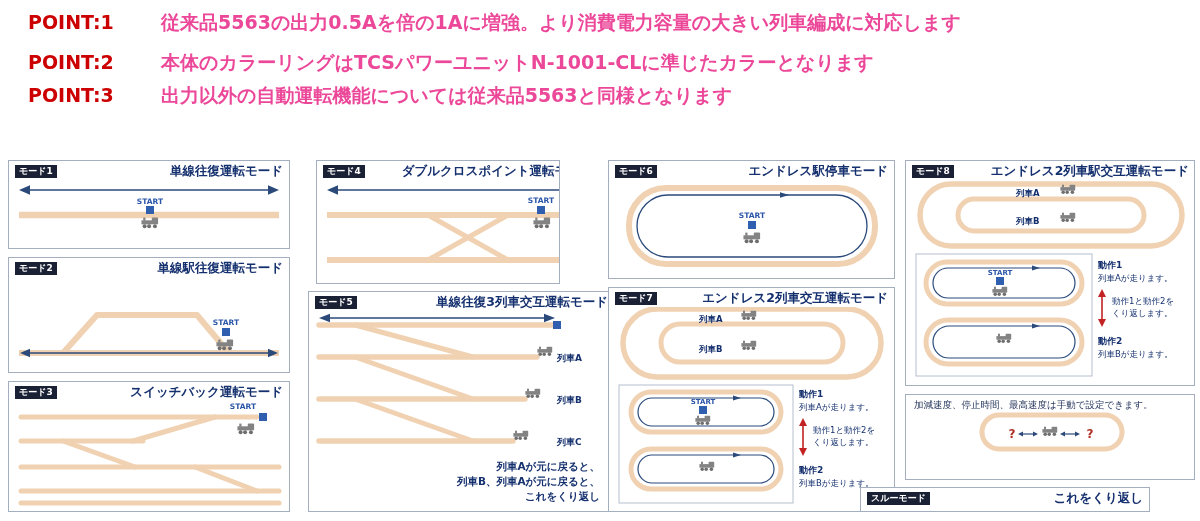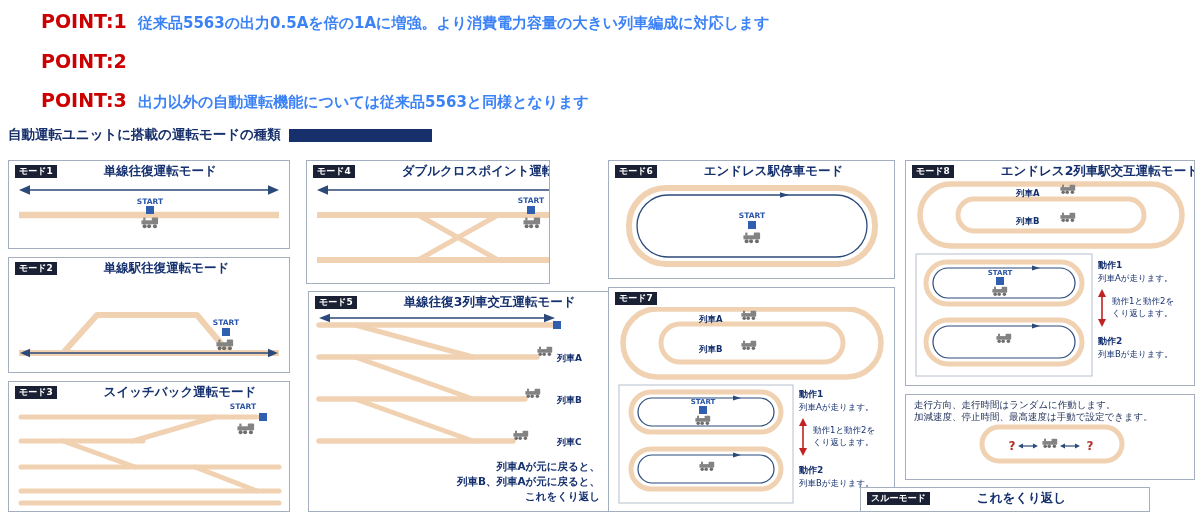--- a/index.html
+++ b/index.html
@@ -1,31 +1,31 @@
 <!DOCTYPE html>
 <html><head>
 <meta charset="utf-8">
 <style>
   * { margin:0; padding:0; box-sizing:border-box; }
   html,body { width:1200px; height:521px; background:#fff; font-family:"DejaVu Sans",sans-serif; }
   .canvas { position:absolute; left:0; top:0; width:1200px; height:521px; background:#fff; overflow:hidden; }
 
   
   .point-row { position:absolute; left:28px; display:flex; align-items:baseline; white-space:nowrap; }
-  .point-label { color:#cc0000; font-weight:bold; font-size:19px; width:97px; flex:none;margin-left:13px; }
-  .point-text { color:#3b82f6; font-weight:bold; font-size:15px; }
+  .point-label { color:#cc0000; font-weight:bold; font-size:19px; width:97px; flex:none; }
+  .point-text { color:#ec4899; font-weight:bold; font-size:19px;margin-left:36px; }
 
   
   .section-header { position:absolute; left:8px; top:127px; width:424px; height:16px; display:flex; align-items:center; }
   .section-title { color:#17306b; font-weight:bold; font-size:13.5px; white-space:nowrap; }
   .section-bar { flex:1; height:13px; background:#17306b; margin-left:8px; }
 
   
   .mode-box { position:absolute; border:1px solid #a3aebf; background:#fff; padding:3px 6px; overflow:hidden; }
-  .mode-head { display:flex; align-items:center; gap:10px; height:15px; margin-bottom:1px; }
+  .mode-head { display:flex; align-items:center; gap:0; height:15px; margin-bottom:1px;justify-content:space-between; }
   .badge { background:#1b2135; color:#fff; font-size:9px; font-weight:bold; padding:1px 4px; line-height:11px; white-space:nowrap; flex:none; }
   .mode-title { color:#15306e; font-weight:bold; font-size:12.5px; white-space:nowrap;margin-left:37px; }
   .diagram { display:block; }
 
   .m5-caption { padding:2px 8px 0 10px; color:#15306e; font-size:10.5px; font-weight:bold; line-height:15px;text-align:right; }
   .m9-desc { padding:1px 2px; color:#1d2d55; font-size:9.5px; line-height:12px; }
 
   svg text { font-family:"DejaVu Sans",sans-serif; }
 </style>
 </head>
@@ -45,30 +45,27 @@
 </svg>
 
 <div class="canvas">
 
   <div class="point-row" style="top:10px">
     <span class="point-label">POINT:1</span>
     <span class="point-text">従来品5563の出力0.5Aを倍の1Aに増強。より消費電力容量の大きい列車編成に対応します</span>
   </div>
   <div class="point-row" style="top:50px">
     <span class="point-label">POINT:2</span>
-  </div>
-  <div class="point-row" style="top:89px">
+    <span class="point-text">本体のカラーリングはTCSパワーユニットN-1001-CLに準じたカラーとなります</span>
+  </div>
+  <div class="point-row" style="top:83px">
     <span class="point-label">POINT:3</span>
     <span class="point-text">出力以外の自動運転機能については従来品5563と同様となります</span>
   </div>
 
-  <div class="section-header">
-    <span class="section-title">自動運転ユニットに搭載の運転モードの種類</span>
-    <div class="section-bar"></div>
-  </div>
 
   <div class="mode-box" style="left:8px;top:160px;width:282px;height:89px">
     <div class="mode-head">
       <span class="badge">モード1</span>
       <span class="mode-title">単線往復運転モード</span>
     </div>
     <svg class="diagram" width="268" height="62" viewBox="0 0 268 62">
       <g fill="#2b4a7a">
         <line x1="14" y1="10" x2="254" y2="10" stroke="#2b4a7a" stroke-width="1.5"></line>
         <polygon points="4,10 15,5.2 15,14.8"></polygon>
@@ -115,21 +112,21 @@
         <line x1="6" y1="90" x2="264" y2="90"></line>
         <line x1="180" y1="66" x2="242" y2="90"></line>
         <line x1="6" y1="102" x2="264" y2="102"></line>
       </g>
       <text x="228" y="8" text-anchor="middle" font-size="7.5" font-weight="bold" fill="#2a55a8">START</text>
       <rect x="244" y="12" width="8" height="8" fill="#2f5fae"></rect>
       <use href="#train" x="222" y="22" width="18" height="12"></use>
     </svg>
   </div>
 
-  <div class="mode-box" style="left:306px;top:160px;width:244px;height:124px">
+  <div class="mode-box" style="left:316px;top:160px;width:244px;height:124px">
     <div class="mode-head">
       <span class="badge">モード4</span>
       <span class="mode-title">ダブルクロスポイント運転モード</span>
     </div>
     <svg class="diagram" width="273" height="100" viewBox="0 0 273 100">
       <g fill="#2b4a7a">
         <line x1="14" y1="10" x2="240" y2="10" stroke="#2b4a7a" stroke-width="1.5"></line>
         <polygon points="4,10 15,5.2 15,14.8"></polygon>
         <polygon points="250,10 239,5.2 239,14.8"></polygon>
       </g>
@@ -191,20 +188,21 @@
       <polygon points="165,12.3 165,17.7 174,15" fill="#2b4a7a"></polygon>
       <text x="137" y="38" text-anchor="middle" font-size="7.5" font-weight="bold" fill="#2a55a8">START</text>
       <rect x="133" y="41" width="8" height="8" fill="#2f5fae"></rect>
       <use href="#train" x="128" y="52" width="18" height="12"></use>
     </svg>
   </div>
 
   <div class="mode-box" style="left:608px;top:287px;width:287px;height:225px">
     <div class="mode-head">
       <span class="badge">モード7</span>
+      <span class="mode-title">エンドレス2列車交互運転モード</span>
     </div>
     <svg class="diagram" width="273" height="200" viewBox="0 0 273 200">
       <rect x="8" y="2" width="258" height="68" rx="34" fill="none" stroke="#f0d2b2" stroke-width="5.5"></rect>
       <rect x="46" y="17" width="182" height="38" rx="19" fill="none" stroke="#f0d2b2" stroke-width="5"></rect>
       <text x="84" y="15" font-size="8.5" font-weight="bold" fill="#15306e">列車A</text>
       <use href="#train" x="126" y="3" width="16" height="11"></use>
       <text x="84" y="45" font-size="8.5" font-weight="bold" fill="#15306e">列車B</text>
       <use href="#train" x="126" y="33" width="16" height="11"></use>
 
       <rect x="4" y="78" width="174" height="118" fill="none" stroke="#b6c0cf" stroke-width="1"></rect>
@@ -269,21 +267,20 @@
       </g>
       <text x="200" y="124" font-size="8.5" fill="#15306e">動作1と動作2を</text>
       <text x="200" y="136" font-size="8.5" fill="#15306e">くり返します。</text>
       <text x="186" y="164" font-size="9" font-weight="bold" fill="#15306e">動作2</text>
       <text x="186" y="177" font-size="8.5" fill="#15306e">列車Bが走ります。</text>
     </svg>
   </div>
 
   <div class="mode-box" style="left:905px;top:394px;width:290px;height:86px">
     <div class="m9-desc">
-      <div>走行方向、走行時間はランダムに作動します。</div>
       <div>加減速度、停止時間、最高速度は手動で設定できます。</div>
     </div>
     <svg class="diagram" width="276" height="40" viewBox="0 0 276 40">
       <rect x="70" y="3" width="140" height="34" rx="17" fill="none" stroke="#f0d2b2" stroke-width="5"></rect>
       <text x="100" y="26" text-anchor="middle" font-size="12" font-weight="bold" fill="#b03028">?</text>
       <g fill="#2b4a7a">
         <line x1="110" y1="22" x2="122" y2="22" stroke="#2b4a7a" stroke-width="1.2"></line>
         <polygon points="106,22 111,19.5 111,24.5"></polygon>
         <polygon points="126,22 121,19.5 121,24.5"></polygon>
       </g>

